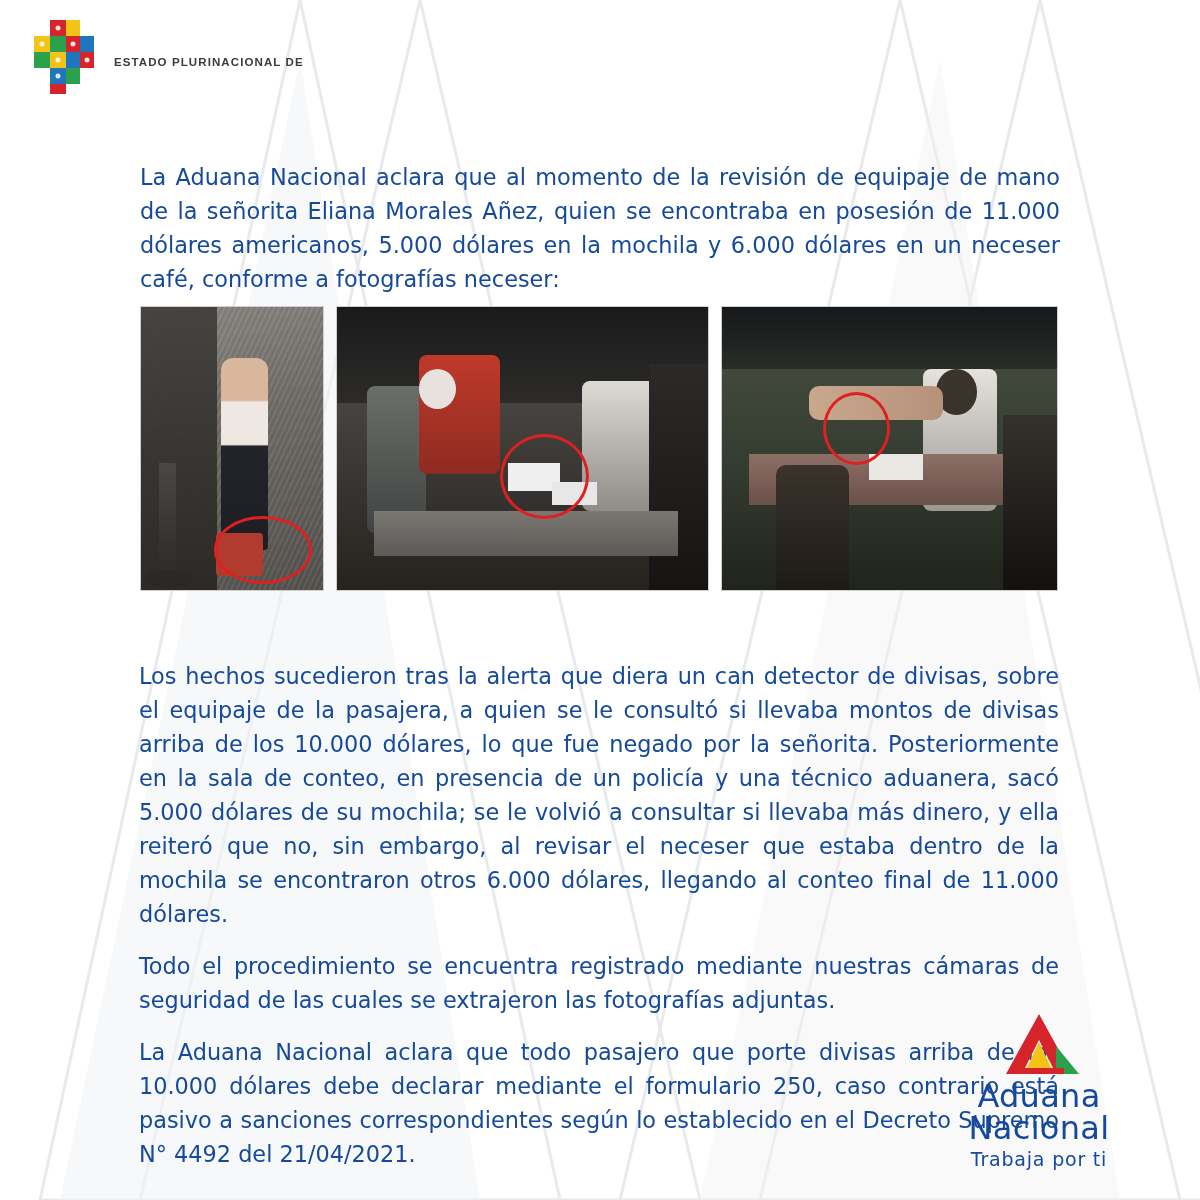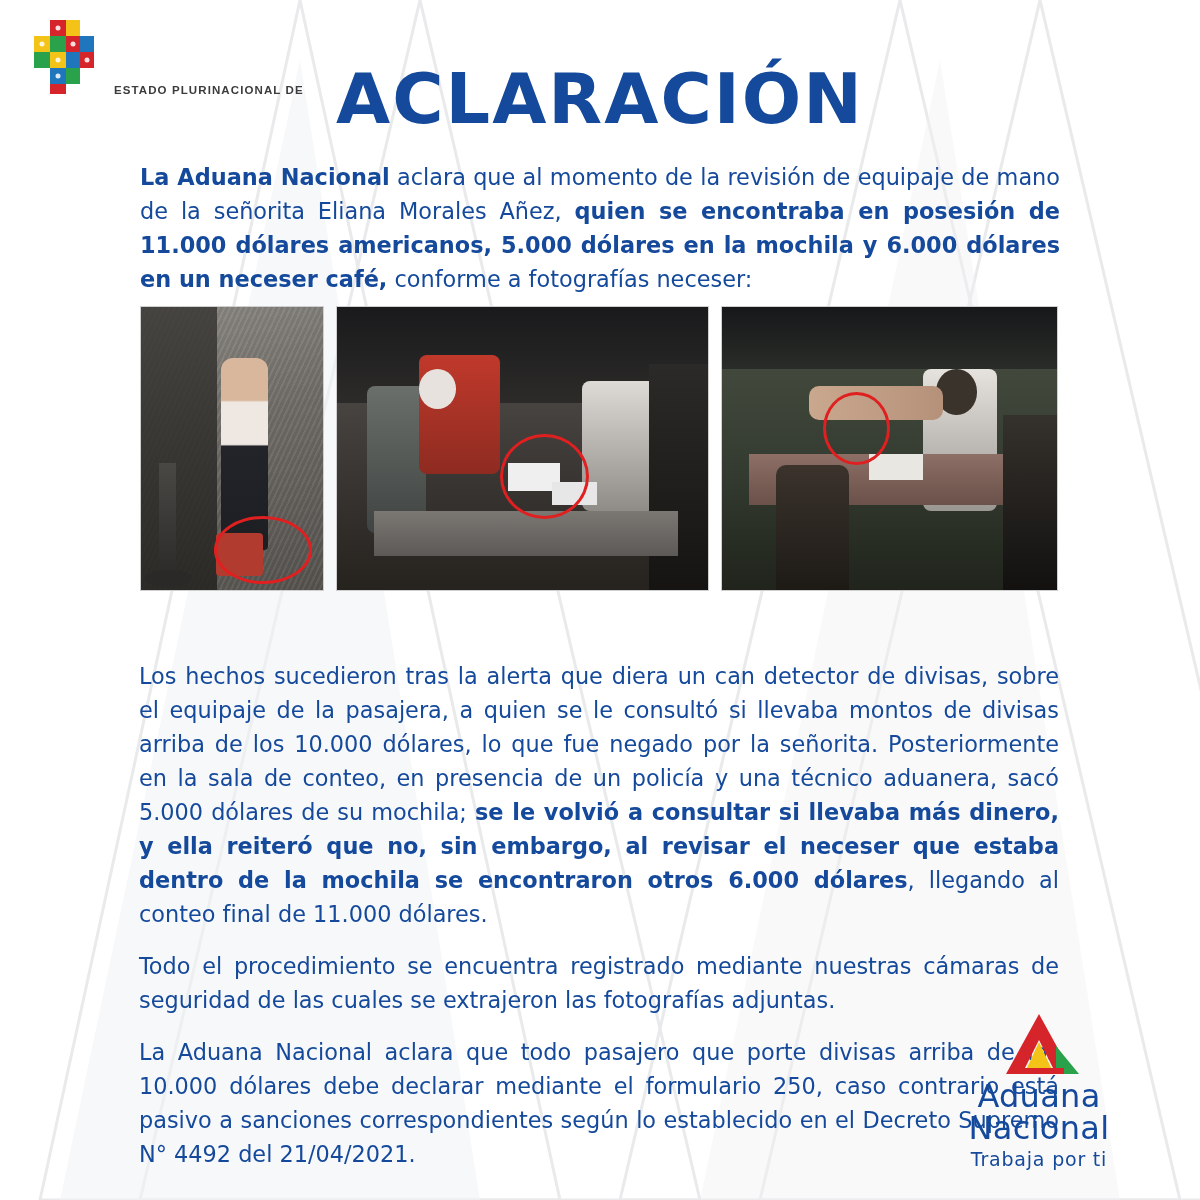--- a/index.html
+++ b/index.html
@@ -29,21 +29,21 @@
     width: 1200px;
     height: 1200px;
   }
 
   
   .header {
     position: absolute;
     top: 18px;
     left: 24px;
     display: flex;
-    align-items: flex-end;
+    align-items: center;
     gap: 12px;
   }
   .coat-of-arms {
     width: 78px;
     height: 78px;
     position: relative;
   }
   .state-label {
     font-size: 11.5px;
     letter-spacing: 1.1px;
@@ -84,21 +84,21 @@
   }
   .para {
     color: #14499b;
     font-size: 22.4px;
     line-height: 34px;
     text-align: justify;
     margin: 0 0 18px 0;
     font-family: "DejaVu Sans", sans-serif;
     font-weight: 400;
   }
-  .para b { font-weight: 700; }
+  .para b { font-weight: 400; }
   .lead { text-align: justify; }
 
   
   .photos {
     position: absolute;
     left: 140px;
     top: 306px;
     width: 920px;
     height: 285px;
     display: flex;
@@ -275,21 +275,20 @@
             <circle cx="34" cy="58" r="2.5"></circle>
           </g>
         </g>
       </svg>
     </div>
     <div>
       <div class="state-label">ESTADO PLURINACIONAL DE</div>
     </div>
   </div>
 
-  <div class="title">ACLARACIÓN</div>
 
   <div class="content">
     <p class="para lead"><b>La Aduana Nacional</b><span> aclara que al momento de la revisión de equipaje de mano de la señorita Eliana Morales Añez, </span><b>quien se encontraba en posesión de 11.000 dólares americanos, 5.000 dólares en la mochila y 6.000 dólares en un neceser café,</b><span> conforme a fotografías neceser:</span></p>
   </div>
 
   <div class="photos">
 
     <div class="photo photo-1">
       <div class="ph-layer p1-wall"></div>
       <div class="ph-layer p1-dark"></div>

